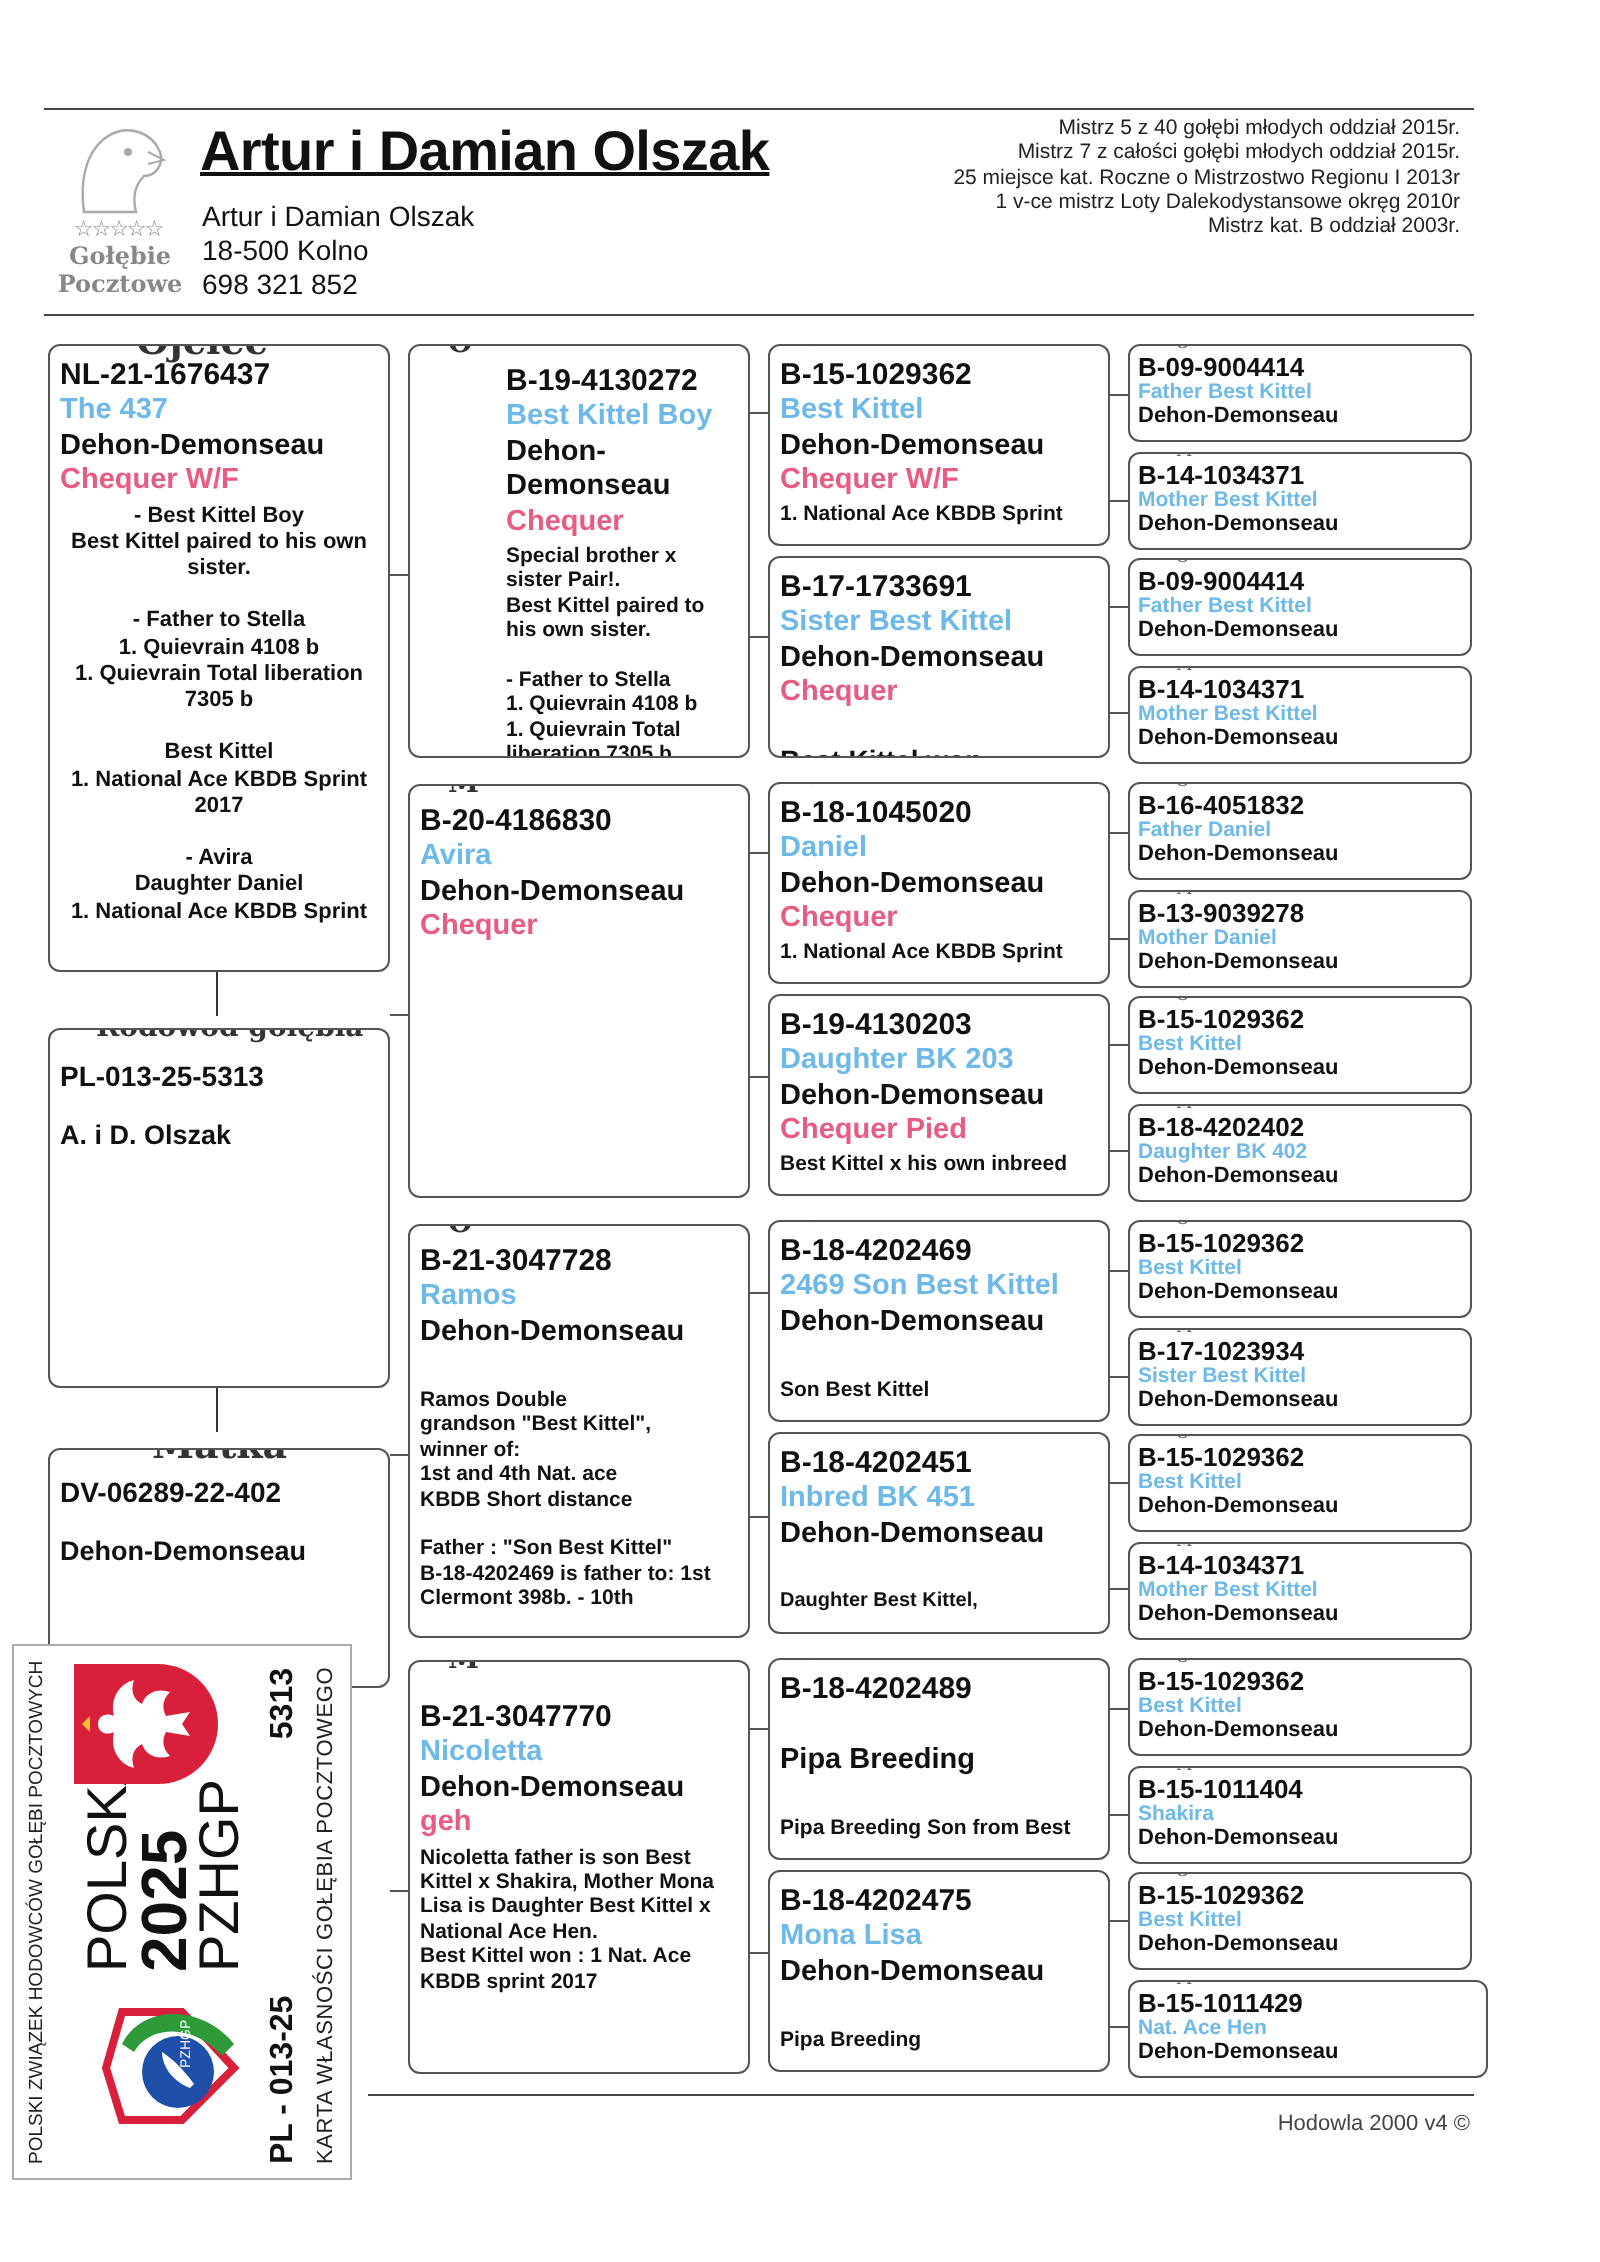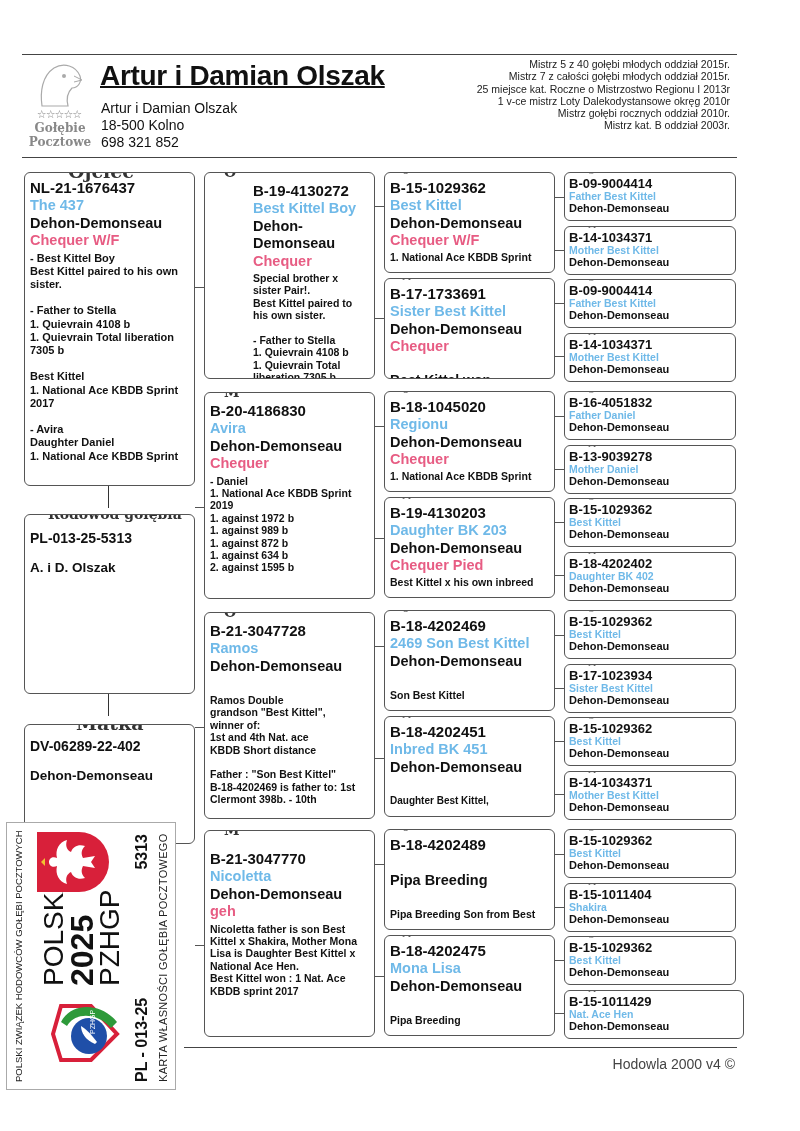--- a/index.html
+++ b/index.html
@@ -26,21 +26,21 @@
   .strain { font-weight:bold; }
   .note { font-weight:bold; font-size:10.5px; line-height:12.4px; white-space:pre-line; }
   .l1 .ring { font-size:15px; line-height:18px; }
   .l1 .name, .l1 .strain, .l1 .color { font-size:14.5px; line-height:17.5px; }
   .l4 { padding:4px 3px 1px 4px; }
   .l4 .ring { font-size:13px; line-height:14px; }
   .l4 .name { font-size:10.5px; line-height:11px; }
   .l4 .strain { font-size:11px; line-height:13px; }
   .vline { position:absolute; width:0; border-left:1.5px solid #333; }
   .hline { position:absolute; height:0; border-top:1px solid #555; }
-  .footer { position:absolute; right:65px; top:1056px; font-size:14px; color:#444; }
+  .footer { position:absolute; right:65px; top:1056px; font-size:11px; color:#444; }
 
   .card { position:absolute; left:6px; top:822px; width:170px; height:268px; background:#fff; border:1px solid #aaa; box-sizing:border-box; overflow:hidden; }
   .card-inner { position:absolute; left:50%; top:50%; width:260px; height:160px; transform:translate(-50%,-50%) rotate(-90deg); }
   .card-top { position:absolute; left:4px; top:2px; font-size:9.5px; color:#222; white-space:nowrap; }
   .card-bottom { position:absolute; left:4px; bottom:2px; font-size:11px; color:#222; white-space:nowrap; letter-spacing:0.3px; }
   .card-plnum { position:absolute; left:4px; bottom:20px; font-size:16px; font-weight:bold; }
   .card-polska { position:absolute; left:100px; top:30px; font-size:28px; line-height:26px; color:#111; }
   .card-year { position:absolute; left:100px; top:56px; font-size:32px; line-height:30px; font-weight:bold; }
   .card-pzhgp { position:absolute; left:100px; top:86px; font-size:28px; line-height:26px; }
   .card-num { position:absolute; right:8px; bottom:20px; font-size:16px; font-weight:bold; }
@@ -68,31 +68,30 @@
 <div class="addr">
   <div>Artur i Damian Olszak</div>
   <div>18-500 Kolno</div>
   <div>698 321 852</div>
 </div>
 <div class="achv">
   <div>Mistrz 5 z 40 gołębi młodych oddział 2015r.</div>
   <div>Mistrz 7 z całości gołębi młodych oddział 2015r.</div>
   <div>25 miejsce kat. Roczne o Mistrzostwo Regionu I 2013r</div>
   <div>1 v-ce mistrz Loty Dalekodystansowe okręg 2010r</div>
-  <div>Mistrz gołębi rocznych oddział 2010r.</div>
   <div>Mistrz kat. B oddział 2003r.</div>
 </div>
 
 <div class="box l1" style="left:24px; top:172px; width:171px; height:314px;">
   <span class="lbl lbl-big" style="left:40px;">Ojciec</span>
   <div class="ring">NL-21-1676437</div>
   <div class="name">The 437</div>
   <div class="strain">Dehon-Demonseau</div>
   <div class="color">Chequer W/F</div>
-  <div class="note" style="font-size:11px; line-height:13.2px; margin-top:2px;">- Best Kittel Boy
+  <div class="note" style="font-size:11px; line-height:13.2px; margin-top:2px;text-align:center;">- Best Kittel Boy
 Best Kittel paired to his own sister.
 
 - Father to Stella
 1. Quievrain 4108 b
 1. Quievrain Total liberation 7305 b
 
 Best Kittel
 1. National Ace KBDB Sprint 2017
 
 - Avira
@@ -132,27 +131,20 @@
     </div>
     <div class="hline" style="left:195px; top:287px; width:9px;"></div>
     <div class="hline" style="left:375px; top:206px; width:9px;"></div>
     <div class="hline" style="left:375px; top:318px; width:9px;"></div>
     <div class="box l1" style="left:204px; top:392px; width:171px; height:207px; padding-top:9px;">
       <span class="lbl lbl-mid" style="left:16px;">M</span>
       <div class="ring">B-20-4186830</div>
       <div class="name">Avira</div>
       <div class="strain">Dehon-Demonseau</div>
       <div class="color">Chequer</div>
-      <div class="note" style="margin-top:2px;">- Daniel
-1. National Ace KBDB Sprint 2019
-1. against 1972 b
-1. against 989 b
-1. against 872 b
-1. against 634 b
-2. against 1595 b</div>
     </div>
     <div class="hline" style="left:195px; top:507px; width:9px;"></div>
     <div class="hline" style="left:375px; top:426px; width:9px;"></div>
     <div class="hline" style="left:375px; top:538px; width:9px;"></div>
     <div class="box l1" style="left:204px; top:612px; width:171px; height:207px; padding-top:9px;">
       <span class="lbl lbl-mid" style="left:16px;">O</span>
       <div class="ring">B-21-3047728</div>
       <div class="name">Ramos</div>
       <div class="strain">Dehon-Demonseau</div>
       <div class="color" style="height:17px;"></div>
@@ -200,21 +192,21 @@
       <div class="name">Sister Best Kittel</div>
       <div class="strain">Dehon-Demonseau</div>
       <div class="color">Chequer</div>
       <div class="note" style="white-space:nowrap; font-size:14px; margin-top:18px;">Best Kittel won</div>
     </div>
     <div class="hline" style="left:555px; top:303px; width:9px;"></div>
     <div class="hline" style="left:555px; top:356px; width:9px;"></div>
     <div class="box l1" style="left:384px; top:391px; width:171px; height:101px; padding-top:6px;">
       <span class="lbl lbl-sm" style="left:14px;">O</span>
       <div class="ring">B-18-1045020</div>
-      <div class="name">Regionu</div>
+      <div class="name">Daniel</div>
       <div class="strain">Dehon-Demonseau</div>
       <div class="color">Chequer</div>
       <div class="note" style="white-space:nowrap; font-size:10.5px; margin-top:1px;">1. National Ace KBDB Sprint</div>
     </div>
     <div class="hline" style="left:555px; top:416px; width:9px;"></div>
     <div class="hline" style="left:555px; top:469px; width:9px;"></div>
     <div class="box l1" style="left:384px; top:497px; width:171px; height:101px; padding-top:6px;">
       <span class="lbl lbl-sm" style="left:14px;">M</span>
       <div class="ring">B-19-4130203</div>
       <div class="name">Daughter BK 203</div>

